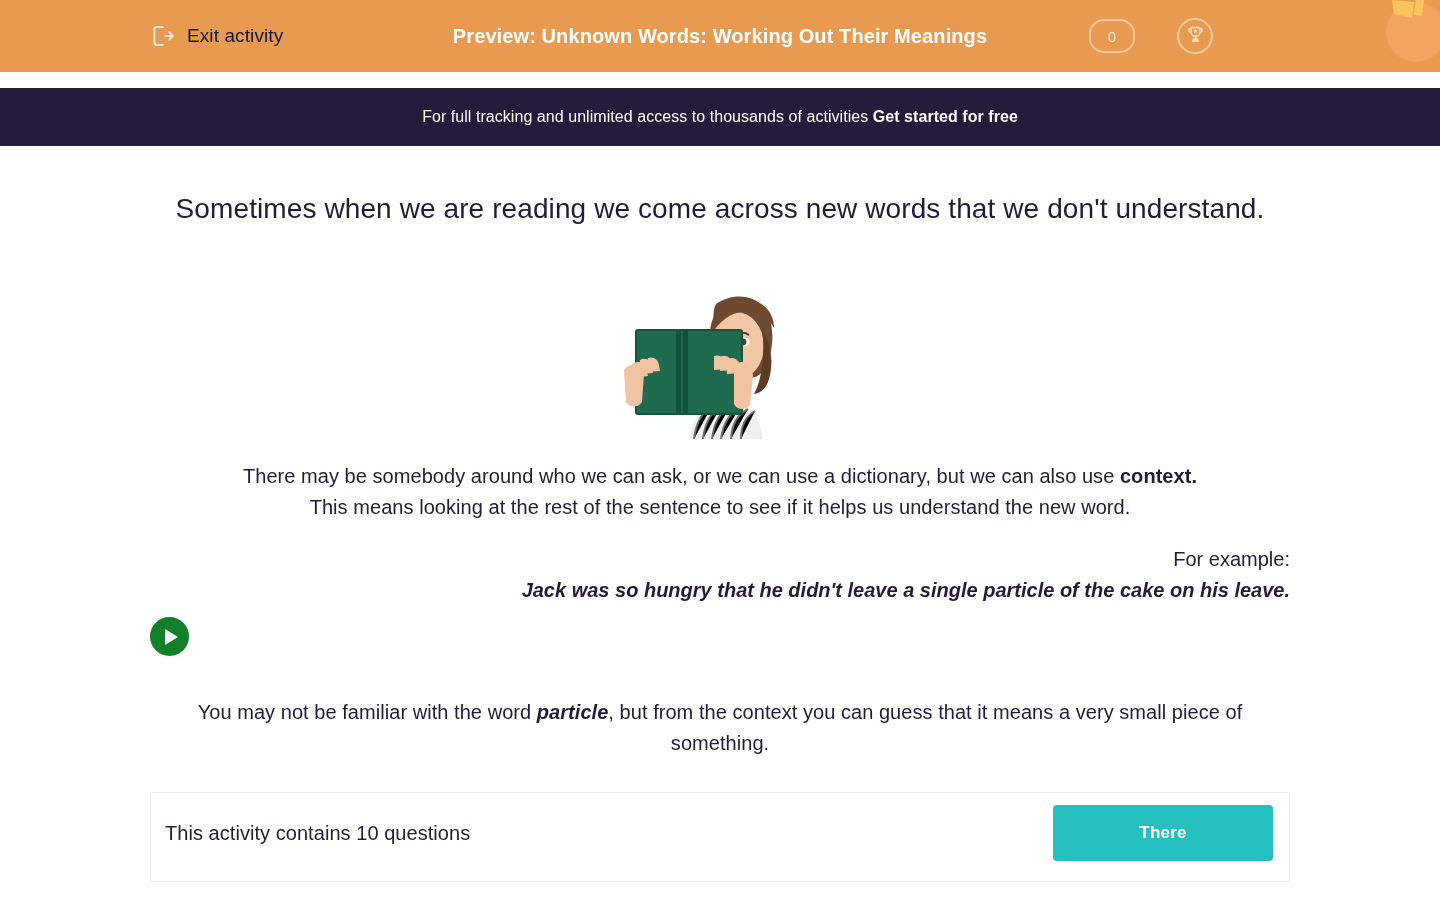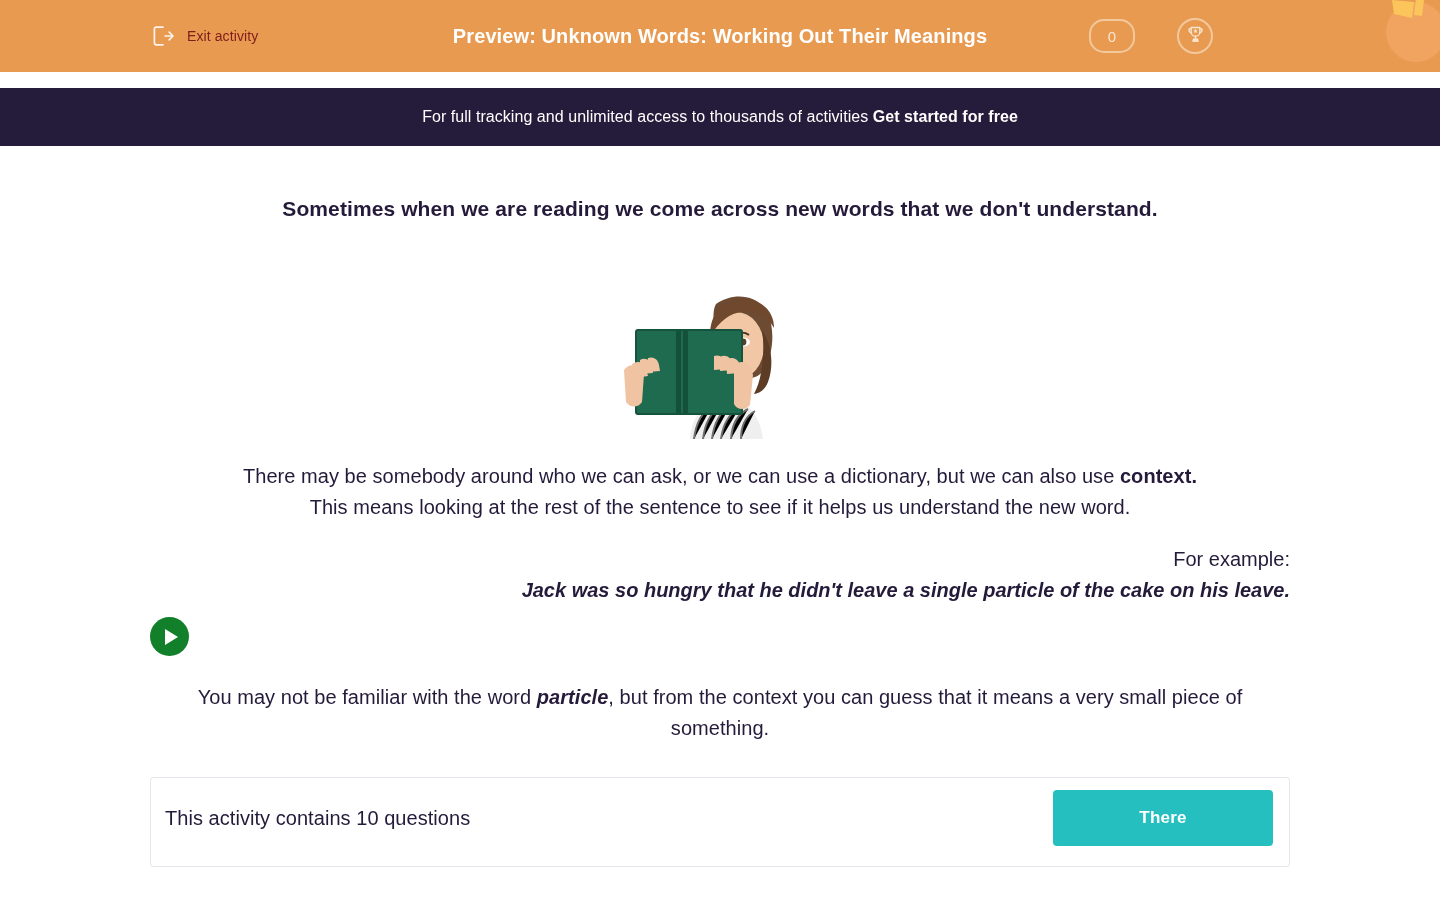--- a/index.html
+++ b/index.html
@@ -33,22 +33,22 @@
     transform: translateY(-50%);
     display: flex;
     align-items: center;
     gap: 11px;
     cursor: pointer;
   }
 
   .exit-icon { display: block; width: 26px; height: 26px; }
 
   .exit-label {
-    color: #7f1d1d;
-    font-size: 14px;
+    color: #0f172a;
+    font-size: 19px;
     letter-spacing: .1px;
     white-space: nowrap;
   }
 
   .header-title {
     position: absolute;
     left: 50%;
     top: 50%;
     transform: translate(-50%, -50%);
     color: #ffffff;
@@ -122,22 +122,22 @@
   
   .activity-main {
     width: 1140px;
     margin: 0 auto;
     padding-top: 48px;
     position: relative;
   }
 
   .intro-line {
     text-align: center;
-    font-size: 21px;
-    font-weight: bold;
+    font-size: 28px;
+    font-weight: normal;
     color: #241a3a;
     line-height: 30px;
     letter-spacing: .1px;
   }
 
   .illustration-wrap {
     display: flex;
     justify-content: center;
     margin-top: 60px;
     margin-bottom: 22px;
@@ -192,21 +192,21 @@
   .play-triangle {
     width: 0;
     height: 0;
     border-top: 8px solid transparent;
     border-bottom: 8px solid transparent;
     border-left: 13px solid #ffffff;
     margin-left: 4px;
   }
 
   .closing-paragraph {
-    margin-top: 26px;
+    margin-top: 41px;
     text-align: center;
     font-size: 20px;
     color: #241a3a;
     line-height: 31px;
     letter-spacing: .05px;
   }
 
   .closing-paragraph b { font-weight: bold; font-style: italic; }
 
   

